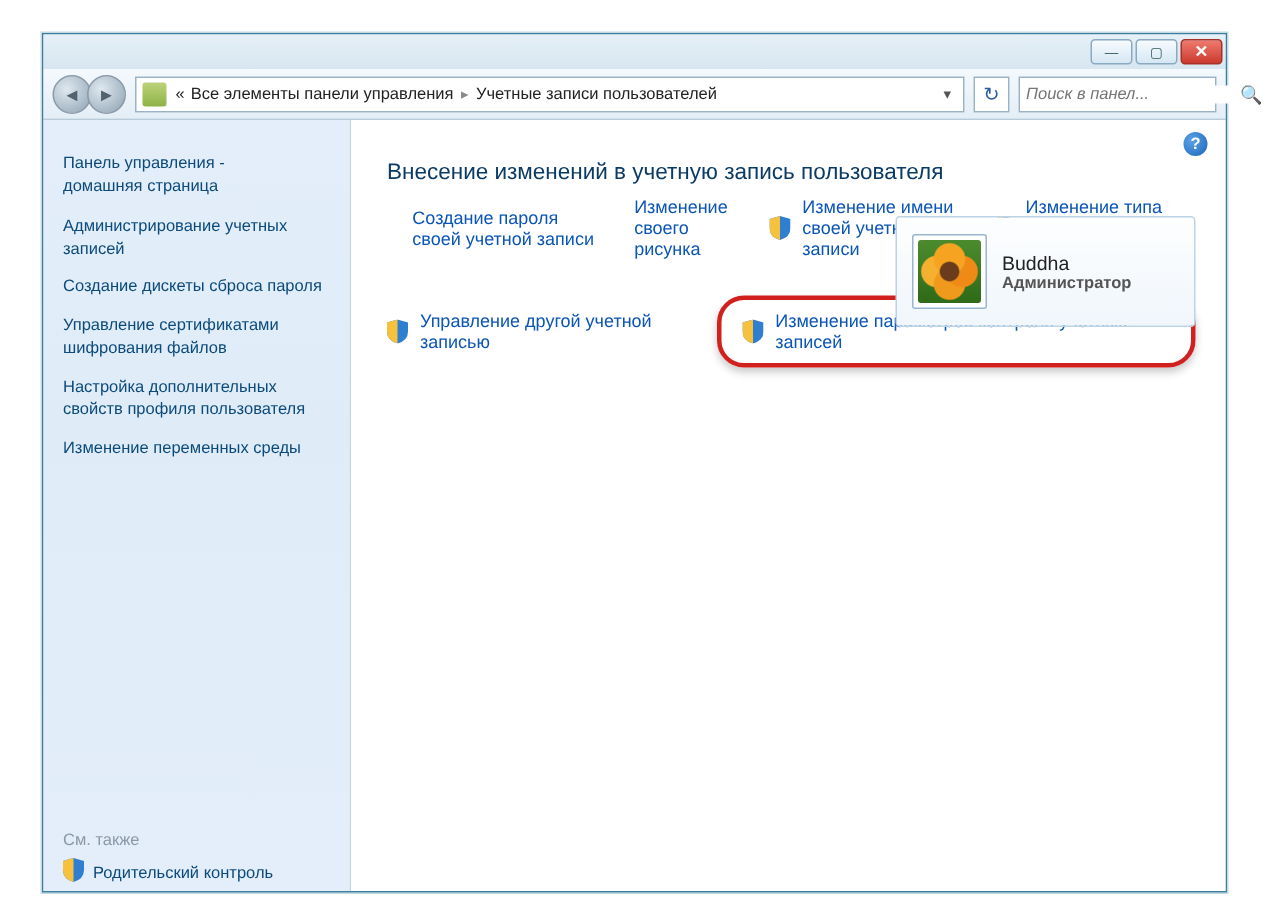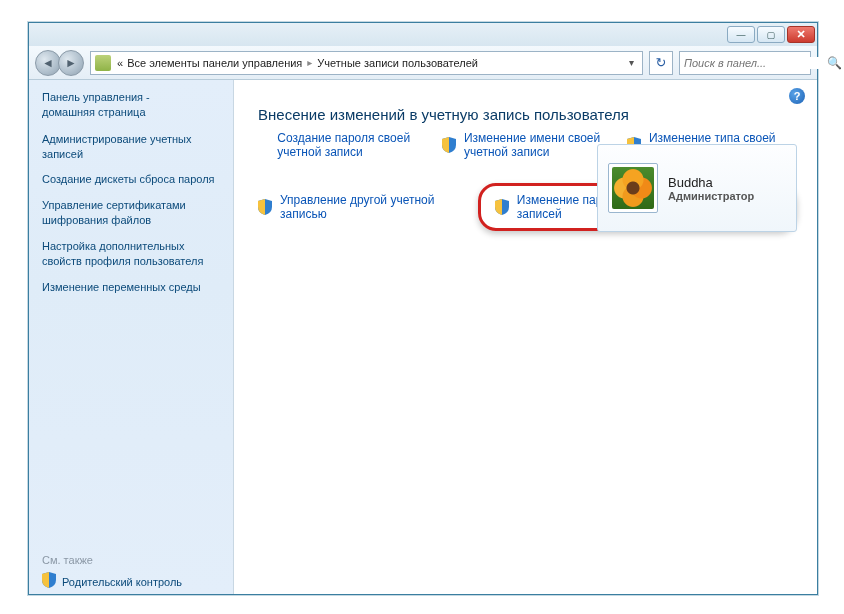--- a/index.html
+++ b/index.html
@@ -51,21 +51,21 @@
   .search input { border:none; outline:none; flex:1; font-size:11px; font-style:italic; color:#888; }
   .search .sicon { color:#2a5ea3; font-size:12px; }
 
   
   .bodycols { display:flex; height: calc(100% - 57px); }
   .sidebar {
     width: 205px; background: linear-gradient(#e3eefa,#dfecf8 40%,#e3eefa);
     border-right:1px solid #c8d7e3; padding:10px 10px 6px 13px;
     display:flex; flex-direction:column; font-size:11px;
   }
-  .sidehead { color:#0b4a7a; margin-bottom:12px; line-height:1.35; }
+  .sidehead { color:#0b4a7a; margin-bottom:12px; line-height:1.35;margin-top:12px; }
   .sidelink { color:#0b4a7a; margin-bottom:11px; line-height:1.35; cursor:pointer; }
   .sidefoot { margin-top:auto; font-size:11px; }
   .sidefoot .hdr { color:#8b98a6; margin-bottom:6px; }
   .sidefoot .frow { display:flex; align-items:flex-end; gap:6px; color:#0b4a7a; cursor:pointer; }
 
   .content { flex:1; padding:26px 20px 10px 24px; position:relative; background:#fff; }
   .helpbtn { position:absolute; right:12px; top:8px; width:16px; height:16px; border-radius:50%;
     background: radial-gradient(circle at 35% 35%, #5aa3e8, #1d63b6); color:#fff; font-size:11px; font-weight:bold;
     display:flex; align-items:center; justify-content:center; cursor:pointer;
   }
@@ -75,21 +75,21 @@
   .linkrow { display:flex; align-items:center; gap:8px; font-size:12px; }
   .linkrow a { color:#0a55b7; text-decoration:none; cursor:pointer; }
   .linkrow .spacer { width:16px; }
 
   .shield {
     width:14px; height:16px; position:relative;
   }
   .shield svg { width:14px; height:16px; display:block; }
 
   .accountbox {
-    position:absolute; right:20px; top:64px; width:200px; height:88px;
+    position:absolute; right:20px; top:64px; width:200px; height:74px;
     border:1px solid #bcd3e6; border-radius:3px; background:linear-gradient(#fdfeff,#f0f6fb);
     display:flex; align-items:center; padding:0 10px; gap:10px;
   }
   .userpic {
     width:50px; height:50px; border:1px solid #9ab6cf; border-radius:2px; background:#fff;
     display:flex; align-items:center; justify-content:center;
   }
   .userpic .flower {
     width:42px; height:42px; border-radius:2px;
     background:
@@ -171,20 +171,24 @@
     <div class="content">
       <div class="helpbtn">?</div>
       <div class="h1">Внесение изменений в учетную запись пользователя</div>
 
       <div class="links">
         <div class="linkrow">
             <span class="spacer"></span>
             <a>Создание пароля своей учетной записи</a>
           </div>
         <div class="linkrow">
+            <span class="spacer"></span>
+            <a>Изменение своего рисунка</a>
+          </div>
+        <div class="linkrow">
           <span class="shield">
               <svg viewBox="0 0 14 16">
                 <path d="M7 0 L14 2 L14 8 Q14 14 7 16 Q0 14 0 8 L0 2 Z" fill="#2f7ecf"></path>
                 <path d="M7 0 L7 16 Q0 14 0 8 L0 2 Z" fill="#f6c23e"></path>
               </svg>
             </span>
           <a>Изменение имени своей учетной записи</a>
         </div>
         <div class="linkrow">
           <span class="shield">

